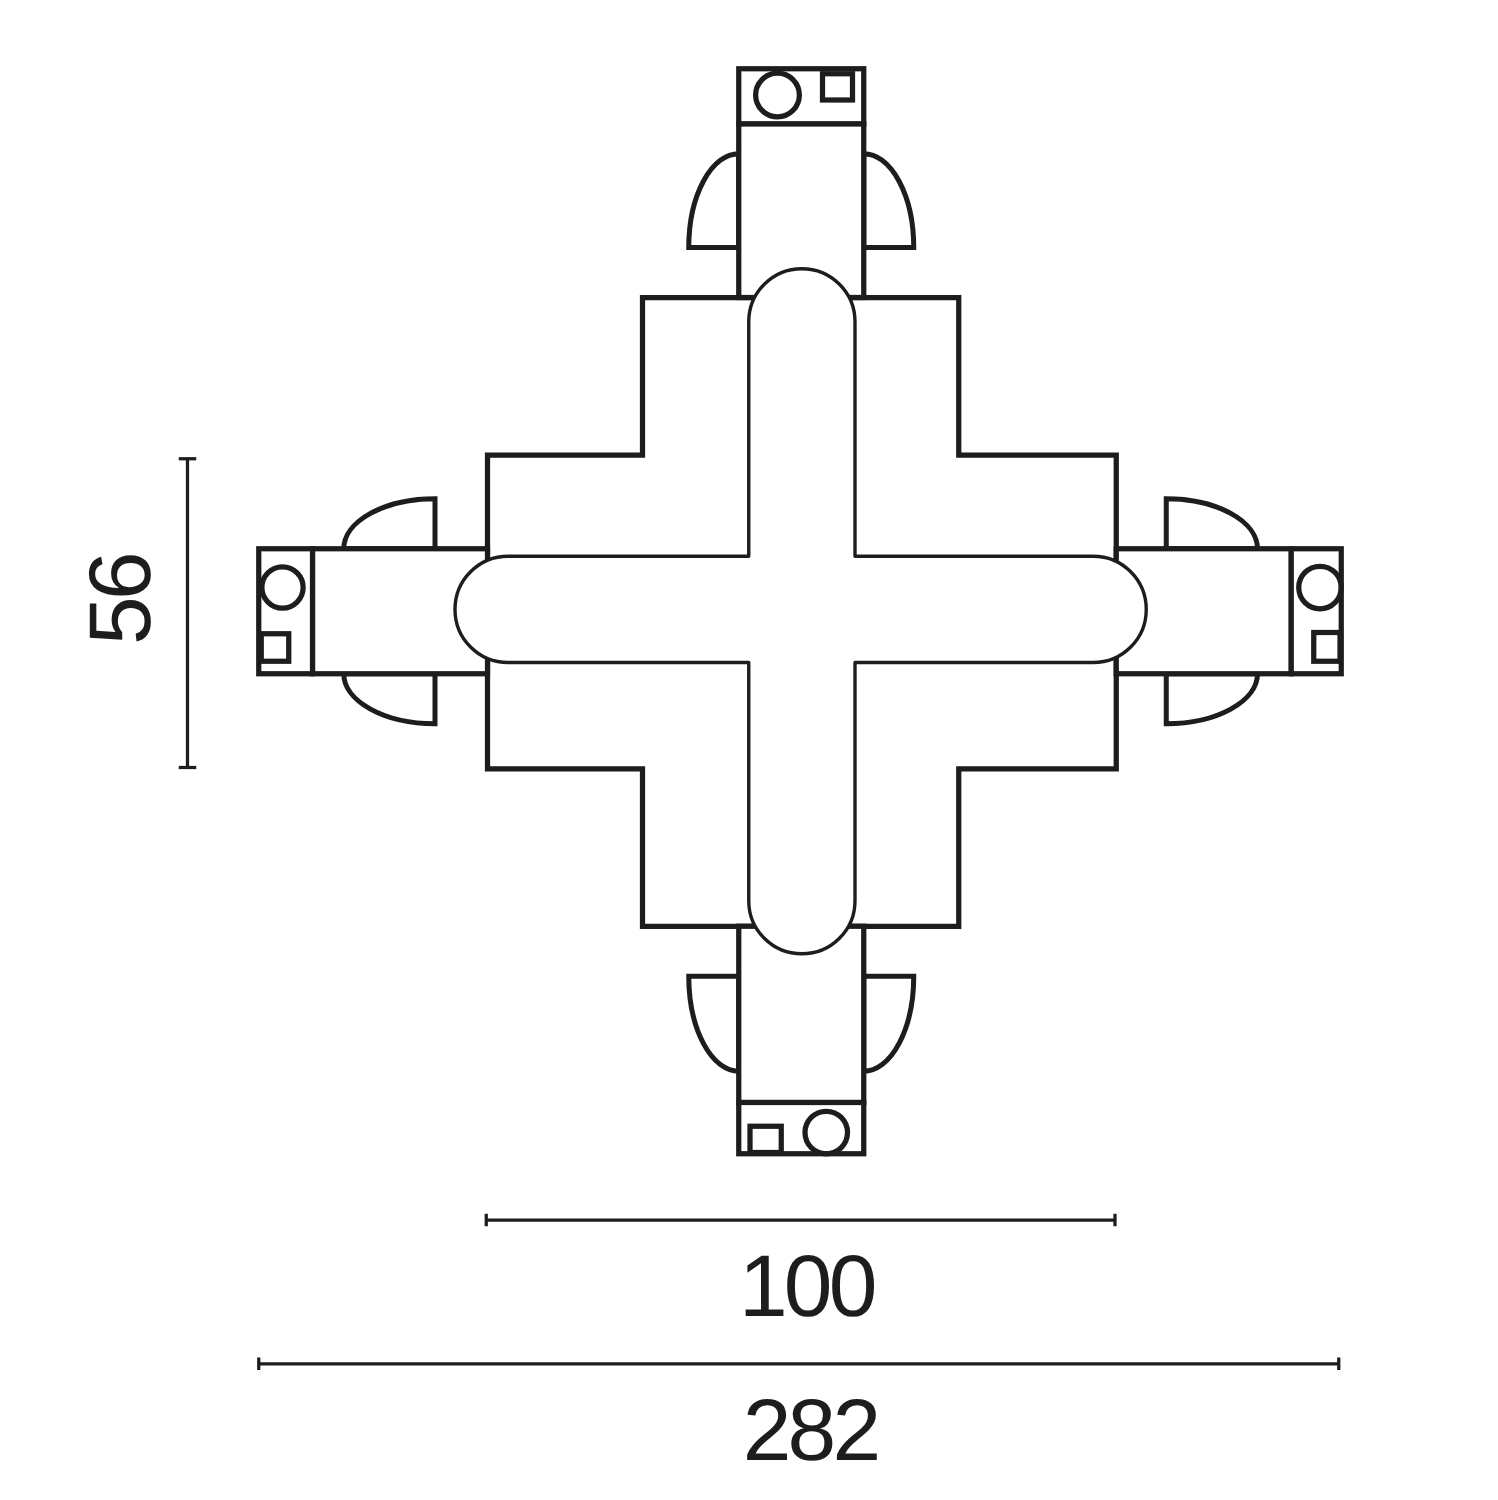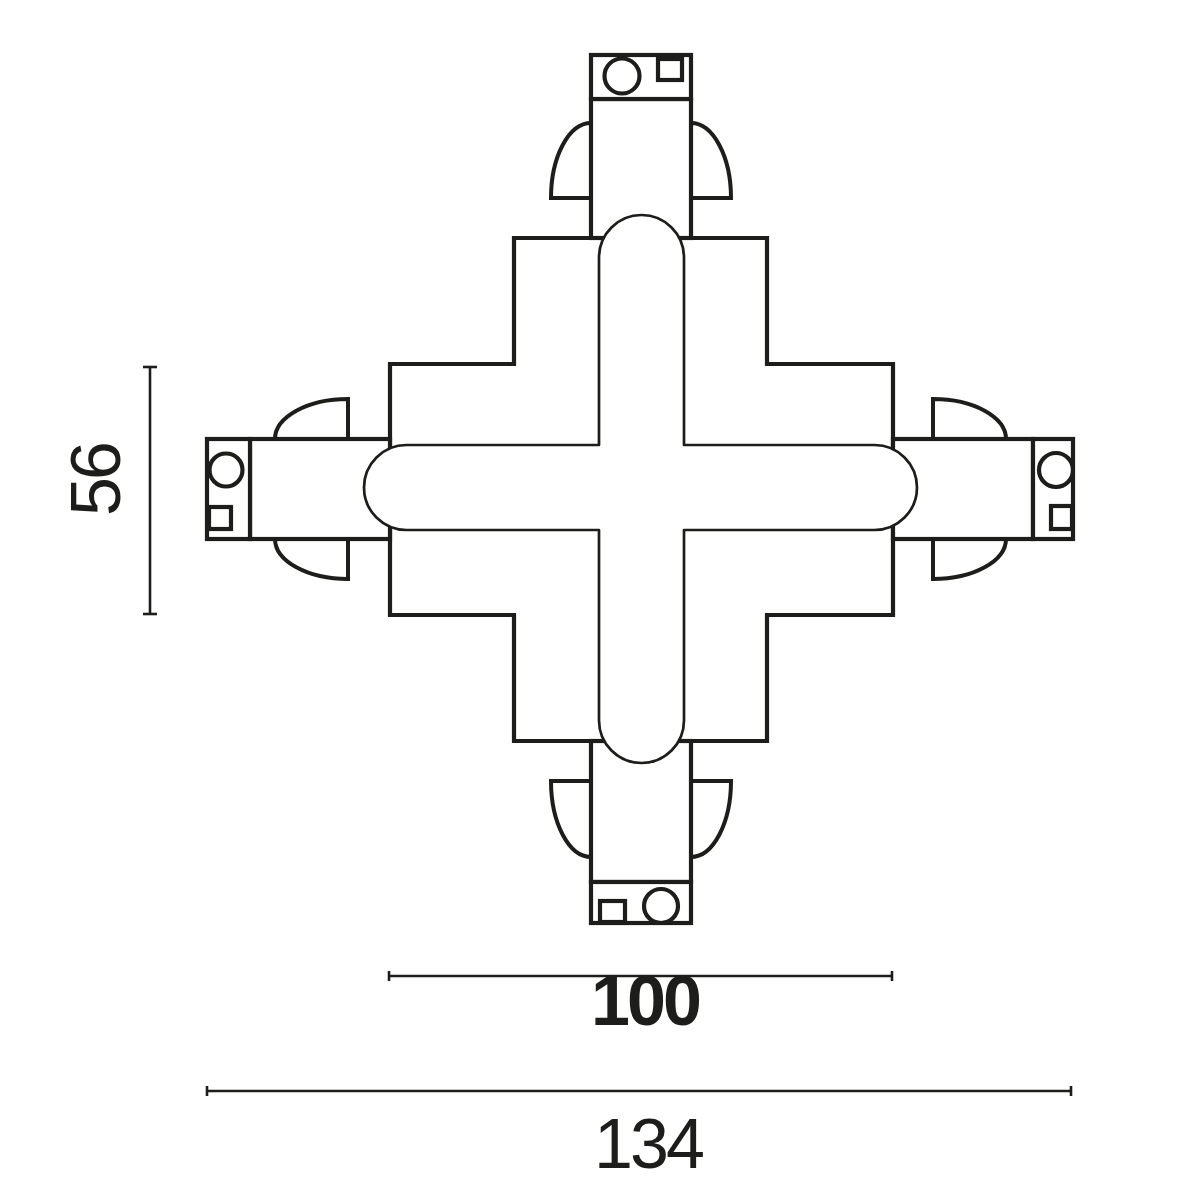--- a/index.html
+++ b/index.html
@@ -105,16 +105,16 @@
       <g class="dim">
         <line x1="207" y1="1091" x2="1071" y2="1091"></line>
         <line x1="207" y1="1086" x2="207" y2="1096"></line>
         <line x1="1071" y1="1086" x2="1071" y2="1096"></line>
       </g>
     </g>
   </svg>
 
   <div class="dim-label rot" style="left:96px;  top:480px;">56</div>
 
-  <div class="dim-label" style="left:645px; top:1001px;font-weight:bold;">100</div>
+  <div class="dim-label" style="left:645px; top:1029px;">100</div>
 
-  <div class="dim-label" style="left:648px; top:1144px;">134</div>
+  <div class="dim-label" style="left:648px; top:1144px;">282</div>
 </div>
 
 </body></html>

